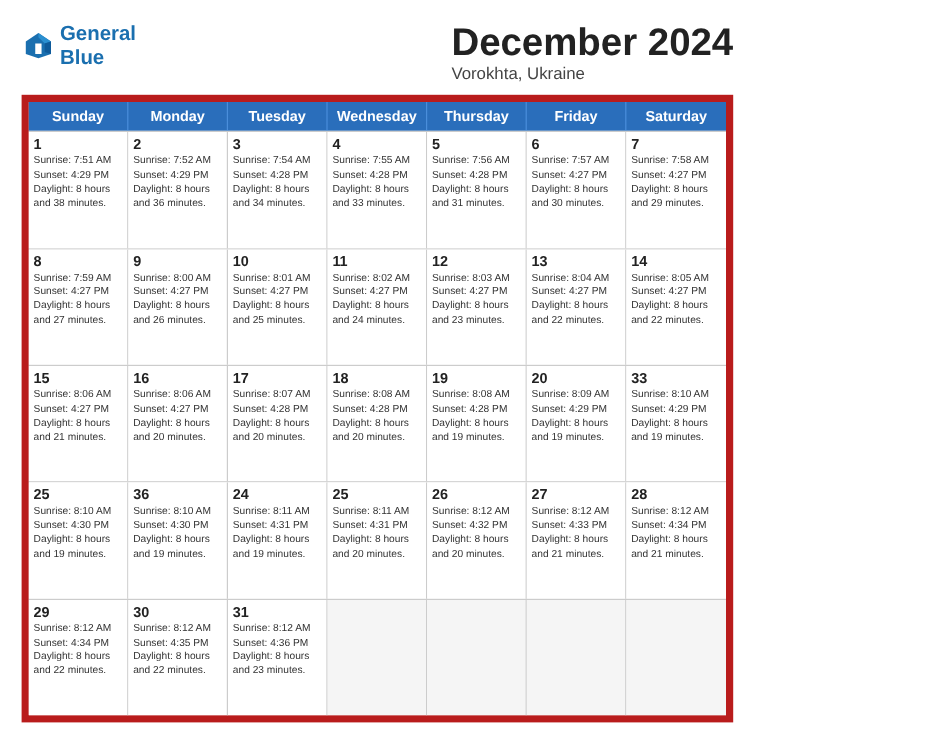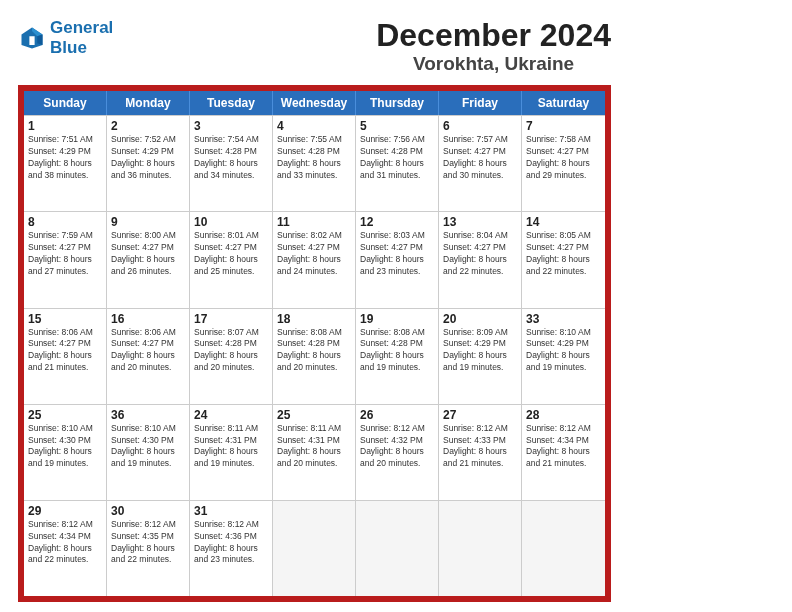--- a/index.html
+++ b/index.html
@@ -36,32 +36,31 @@
     }
     .logo-text span {
       display: block;
     }
     .logo-blue { color: #1a6faf; font-weight: bold; }
     .logo-icon {
       width: 28px;
       height: 28px;
     }
     .title-block {
-      text-align: center;
+      text-align: left;
     }
     .month-title {
       font-size: 32px;
       font-weight: bold;
       color: #222;
       line-height: 1.1;
     }
     .location {
-      font-size: 19px;
+      font-size: 14px;
       color: #444;
-      font-weight: bold;
     }
     .calendar {
       flex: 1;
       display: flex;
       flex-direction: column;
       border: 6px solid #b91c1c;
     }
     .cal-header-row {
       display: grid;
       grid-template-columns: repeat(7, 1fr);

